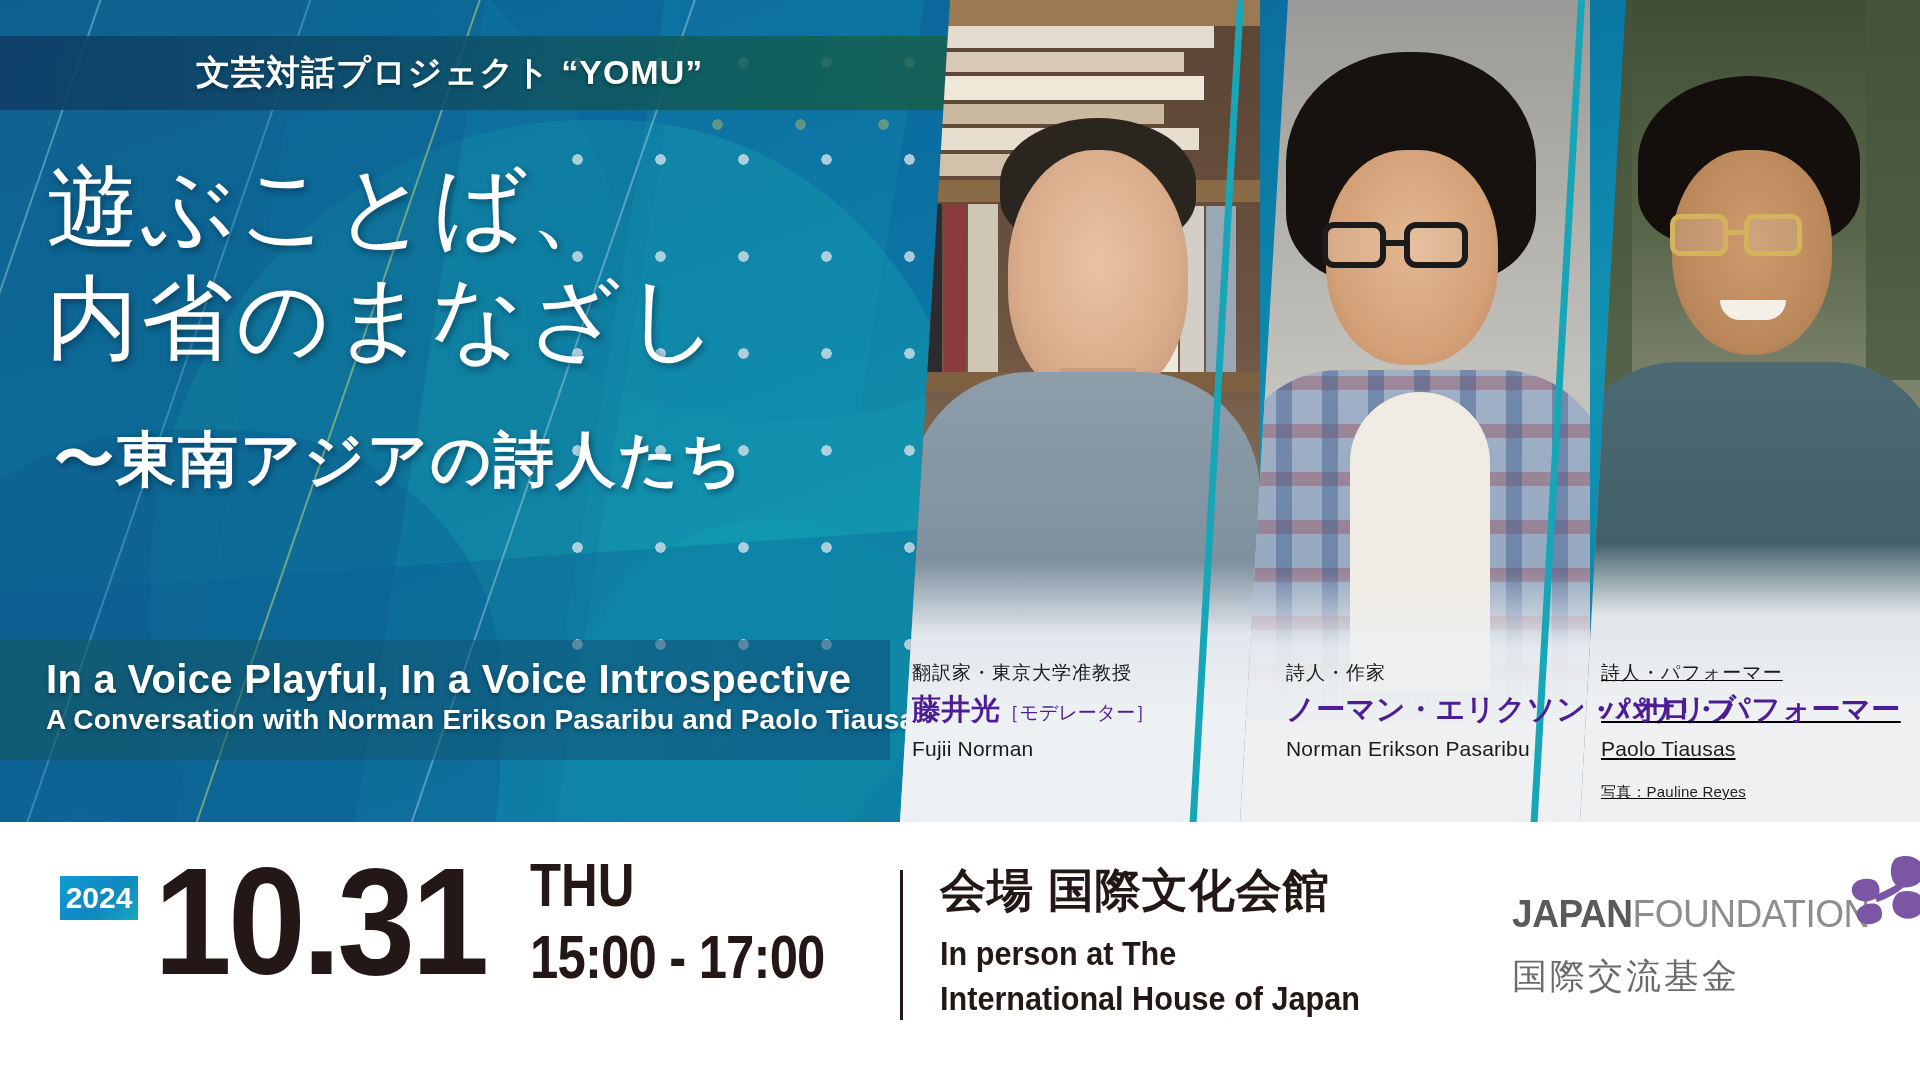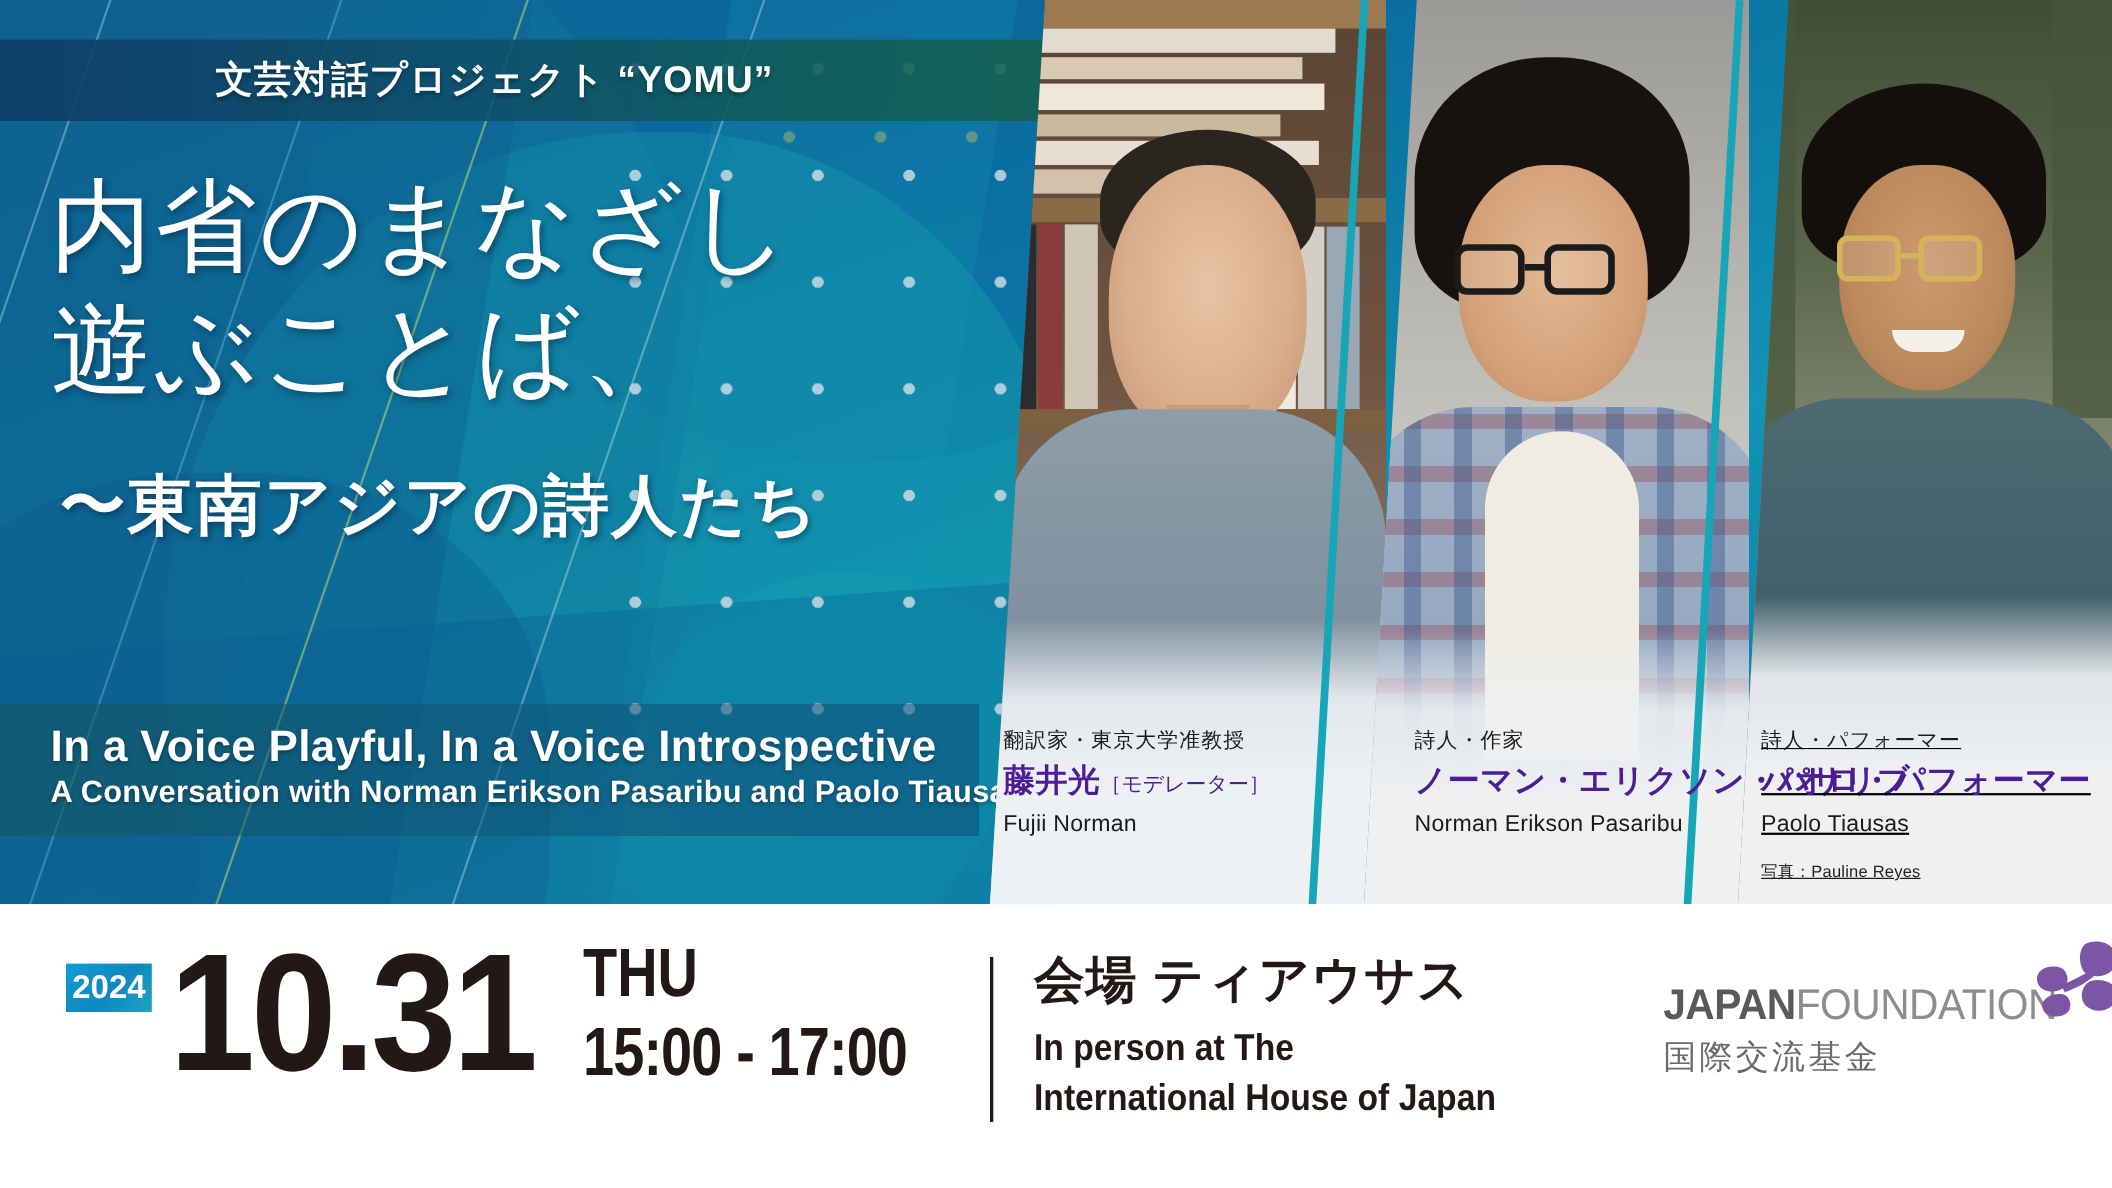--- a/index.html
+++ b/index.html
@@ -188,21 +188,21 @@
   .venue .v-en1 { font-size:34px; font-weight:600; color:#231815; margin-top:12px;
     letter-spacing:0px; transform:scaleX(.90); transform-origin:left top; white-space:nowrap; }
   .venue .v-en2 { font-size:34px; font-weight:600; color:#231815; margin-top:6px;
     letter-spacing:0px; transform:scaleX(.90); transform-origin:left top; white-space:nowrap; }
 
   .logo { position:absolute; left:1512px; top:72px; }
   .logo .wordmark { font-size:39px; letter-spacing:-.5px; line-height:1;
     transform:scaleX(.95); transform-origin:left top; white-space:nowrap; }
   .logo .wordmark .bold { font-weight:700; color:#5a5a5a; }
   .logo .wordmark .light { font-weight:400; color:#8d8d8d; }
-  .logo .jp { font-size:30px; color:#6b6b6b; margin-top:8px; letter-spacing:3px; white-space:nowrap; }
+  .logo .jp { font-size:35px; color:#6b6b6b; margin-top:20px; letter-spacing:3px; white-space:nowrap; }
   .logo .mark { position:absolute; left:332px; top:-42px; }
 </style>
 </head>
 <body>
 
 <div id="poster">
 
   <div class="hero">
     <div class="hero-bg"></div>
 
@@ -223,22 +223,22 @@
     <div class="hair h4"></div>
 
     <div class="dots"></div>
 
     <div class="project-band">
       <span class="ptext">文芸対話プロジェクト “YOMU”</span>
     </div>
     <div class="dots green"></div>
 
     <div class="title-wrap">
+      <div class="title-line">遊ぶことば、</div>
       <div class="title-line">内省のまなざし</div>
-      <div class="title-line">遊ぶことば、</div>
     </div>
 
     <div class="subtitle-jp">〜東南アジアの詩人たち</div>
 
     <div class="en-band">
       <div class="en1">In a Voice Playful, In a Voice Introspective</div>
       <div class="en2">A Conversation with Norman Erikson Pasaribu and Paolo Tiausas</div>
     </div>
 
     <div class="photos">
@@ -338,21 +338,21 @@
       <div class="big-date">10.31</div>
       <div class="day-time">
         <span class="dow">THU</span>
         <span class="tm">15:00 - 17:00</span>
       </div>
     </div>
 
     <div class="divider"></div>
 
     <div class="venue">
-      <div class="v-jp">会場 ティアウサス</div>
+      <div class="v-jp">会場 国際文化会館</div>
       <div class="v-en1">In person at The</div>
       <div class="v-en2">International House of Japan</div>
     </div>
 
     <div class="logo">
       <div class="wordmark">
         <span class="bold">JAPAN</span><span class="light">FOUNDATION</span>
       </div>
       <div class="jp">国際交流基金</div>
       <div class="mark">

